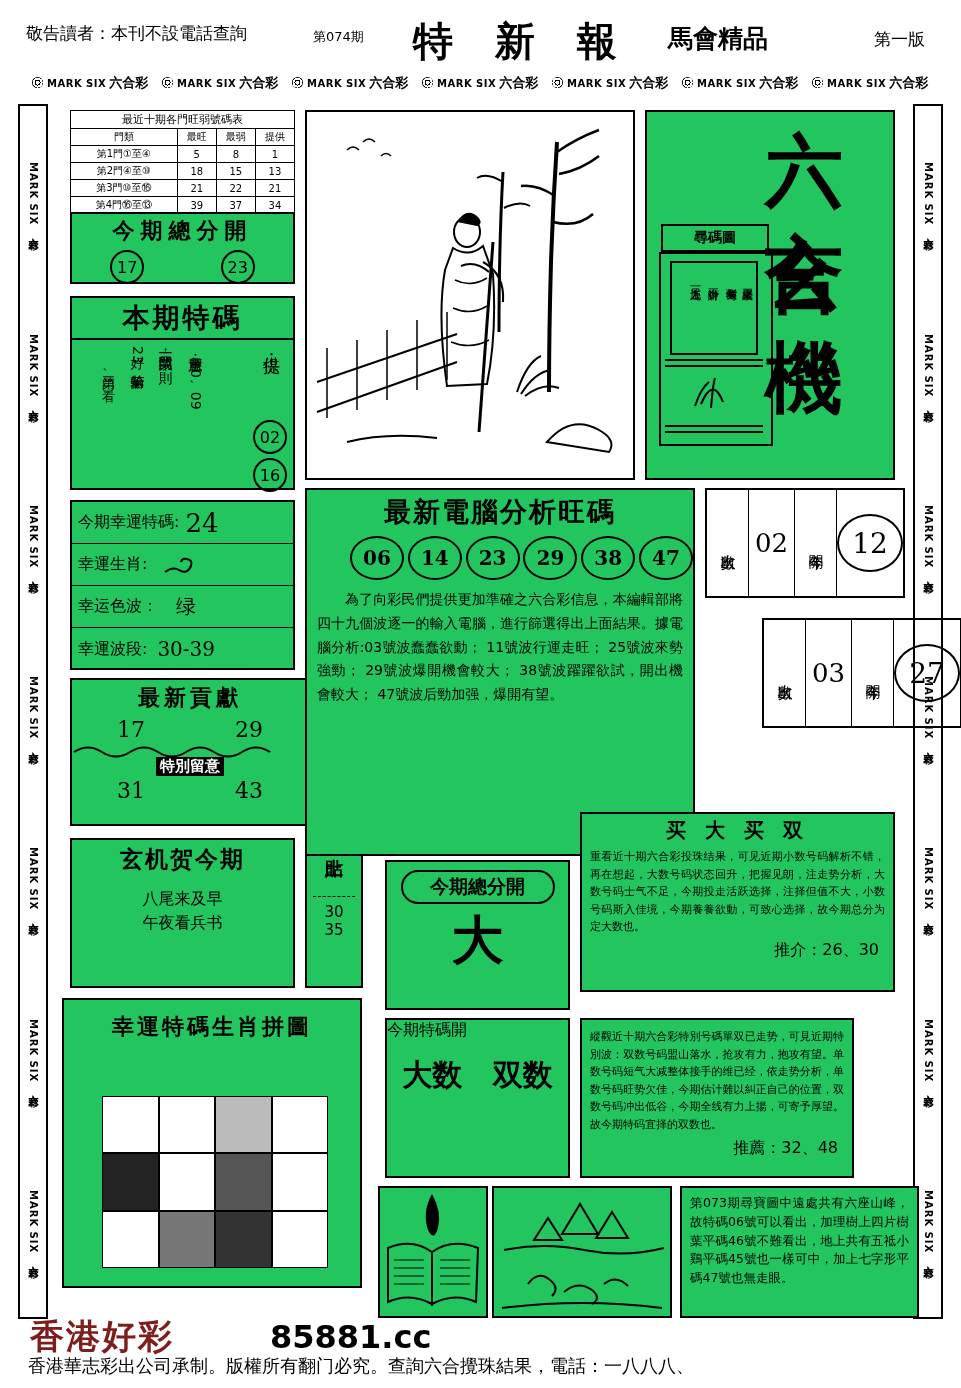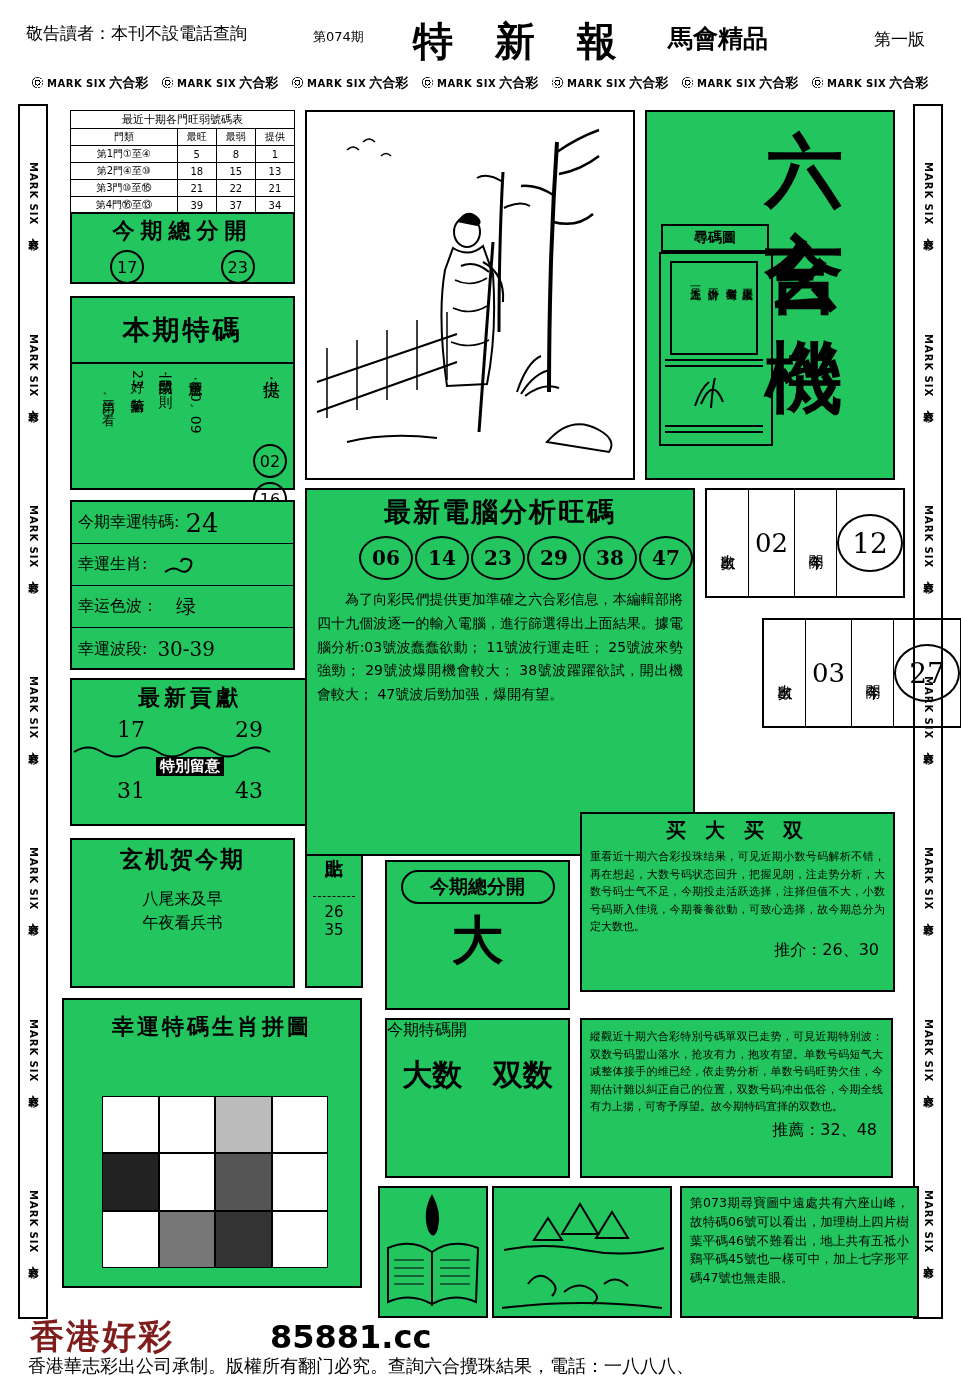--- a/index.html
+++ b/index.html
@@ -43,21 +43,21 @@
   
   .tbl{position:absolute;left:70px;top:110px;width:225px;border:1px solid #000;border-collapse:collapse;font-size:10px;}
   .tbl td,.tbl th{border:1px solid #000;text-align:center;padding:1px 0;font-weight:normal;}
   .tbl .hdrow td{font-weight:normal;font-size:11px;}
 
   .coldhot{position:absolute;left:70px;top:212px;width:225px;height:72px;}
   .coldhot .ttl{font-size:22px;font-weight:bold;text-align:center;margin-top:2px;letter-spacing:6px;font-family:"DejaVu Serif",serif;}
   .circnum{width:30px;height:30px;border:2px solid #000;border-radius:50%;display:inline-flex;align-items:center;justify-content:center;font-size:16px;}
 
   .tema{position:absolute;left:70px;top:296px;width:225px;height:194px;}
-  .tema .ttl{font-size:27px;font-weight:bold;text-align:center;letter-spacing:3px;font-family:"DejaVu Serif",serif;border-bottom:2px solid #000;padding:14px 0;}
+  .tema .ttl{font-size:27px;font-weight:bold;text-align:center;letter-spacing:3px;font-family:"DejaVu Serif",serif;border-bottom:2px solid #000;padding:2px 0;}
   .vtext{writing-mode:vertical-rl;font-size:14px;line-height:1.35;}
 
   .lucky{position:absolute;left:70px;top:500px;width:225px;height:170px;}
   .luckyrow{height:42px;border-bottom:1px solid #000;display:flex;align-items:center;padding-left:6px;font-size:16px;box-sizing:border-box;}
   .luckyrow:last-child{border-bottom:none;}
 
   .contrib{position:absolute;left:70px;top:678px;width:240px;height:148px;}
   .contrib .ttl{font-size:22px;font-weight:bold;text-align:center;letter-spacing:4px;font-family:"DejaVu Serif",serif;padding-top:3px;}
   .contrib .nums{display:flex;justify-content:space-around;font-size:22px;font-family:"DejaVu Serif",serif;}
   .specialtag{text-align:center;font-size:15px;font-weight:bold;background:#000;color:#fff;display:inline-block;padding:0 4px;}
@@ -82,41 +82,41 @@
   
   .logo{position:absolute;left:645px;top:110px;width:250px;height:370px;}
   .logo .ch{position:absolute;font-weight:bold;font-family:"DejaVu Serif","Liberation Serif",serif;}
 
   .scroll{position:absolute;left:12px;top:140px;width:110px;height:190px;border:2px solid #000;}
   .scrolltitle{position:absolute;left:14px;top:112px;width:104px;height:24px;border:2px solid #000;text-align:center;font-size:14px;font-weight:bold;line-height:22px;}
 
   
   .analysis{position:absolute;left:305px;top:488px;width:390px;height:368px;}
   .analysis .ttl{font-size:27px;font-weight:bold;text-align:center;letter-spacing:2px;font-family:"DejaVu Serif",serif;padding-top:4px;}
-  .balls{display:flex;justify-content:flex-end;gap:2px;margin-top:6px;padding-left:43px;}
+  .balls{display:flex;justify-content:space-between;gap:2px;margin-top:6px;padding-left:43px;}
   .ball{width:50px;height:40px;border:2px solid #000;border-radius:50%;display:flex;align-items:center;justify-content:center;font-size:20px;font-weight:bold;font-family:"DejaVu Serif",serif;}
   .analysis p{font-size:14px;line-height:1.7;margin:8px 10px 0;text-indent:2em;text-align:justify;}
 
   
   .stat{position:absolute;width:200px;height:110px;border:2px solid #000;box-sizing:border-box;display:flex;}
   .stat .lbl{width:45px;border-right:1px solid #000;display:flex;align-items:center;justify-content:center;}
   .stat .lbl span{writing-mode:vertical-rl;font-size:15px;}
   .stat .val{width:50px;border-right:1px solid #000;display:flex;align-items:center;justify-content:center;font-size:26px;font-family:"DejaVu Serif",serif;}
   .stat .lbl2{width:45px;border-right:1px solid #000;display:flex;align-items:center;justify-content:center;}
   .stat .lbl2 span{writing-mode:vertical-rl;font-size:15px;}
   .stat .big{flex:1;display:flex;align-items:center;justify-content:center;}
   .bigcirc{width:62px;height:54px;border:2px solid #000;border-radius:50%;display:flex;align-items:center;justify-content:center;font-size:28px;font-family:"DejaVu Serif",serif;}
 
   
   .maida{position:absolute;left:580px;top:812px;width:315px;height:180px;}
   .maida .ttl{text-align:center;font-size:20px;font-weight:bold;padding-top:3px;font-family:"DejaVu Serif",serif;letter-spacing:6px;}
   .handtext{font-size:11px;line-height:1.6;margin:4px 8px 0;text-align:justify;}
   .tuijie{text-align:right;font-size:16px;margin:4px 14px 0;}
 
-  .maida2{position:absolute;left:580px;top:1018px;width:313px;height:160px;}
+  .maida2{position:absolute;left:580px;top:1018px;width:274px;height:160px;}
 
   
   .zfk{position:absolute;left:385px;top:860px;width:185px;height:150px;}
   .zfk .tag{width:150px;margin:8px auto 0;border:2px solid #000;border-radius:22px;text-align:center;font-size:19px;font-weight:bold;padding:2px 0;font-family:"DejaVu Serif",serif;}
   .zfk .big{text-align:center;font-size:52px;font-weight:bold;font-family:"DejaVu Serif",serif;line-height:1;margin-top:10px;}
   .tmk{position:absolute;left:385px;top:1018px;width:185px;height:160px;}
   .tmk .two{display:flex;justify-content:space-around;margin-top:14px;font-size:30px;font-weight:bold;font-family:"DejaVu Serif",serif;}
 
   
   .bi1{position:absolute;left:378px;top:1186px;width:110px;height:132px;}
@@ -280,21 +280,21 @@
     <div class="ttl">玄机贺今期</div>
     <div class="lines">
       <div>八尾来及早</div>
       <div>午夜看兵书</div>
     </div>
   </div>
 
   <div class="tietu bx">
     <span class="t">貼土</span>
     <div style="border-top:1px dashed #000;margin:52px 6px 6px;"></div>
-    <div class="n">26</div>
+    <div class="n">30</div>
     <div class="n">35</div>
   </div>
 
   <div class="zodiac bx">
     <div class="ttl">幸運特碼生肖拼圖</div>
     <div class="puzzle">
       <div style="background:#fff"></div>
       <div style="background:#fff"></div>
       <div style="background:#bbb"></div>
       <div style="background:#fff"></div>

